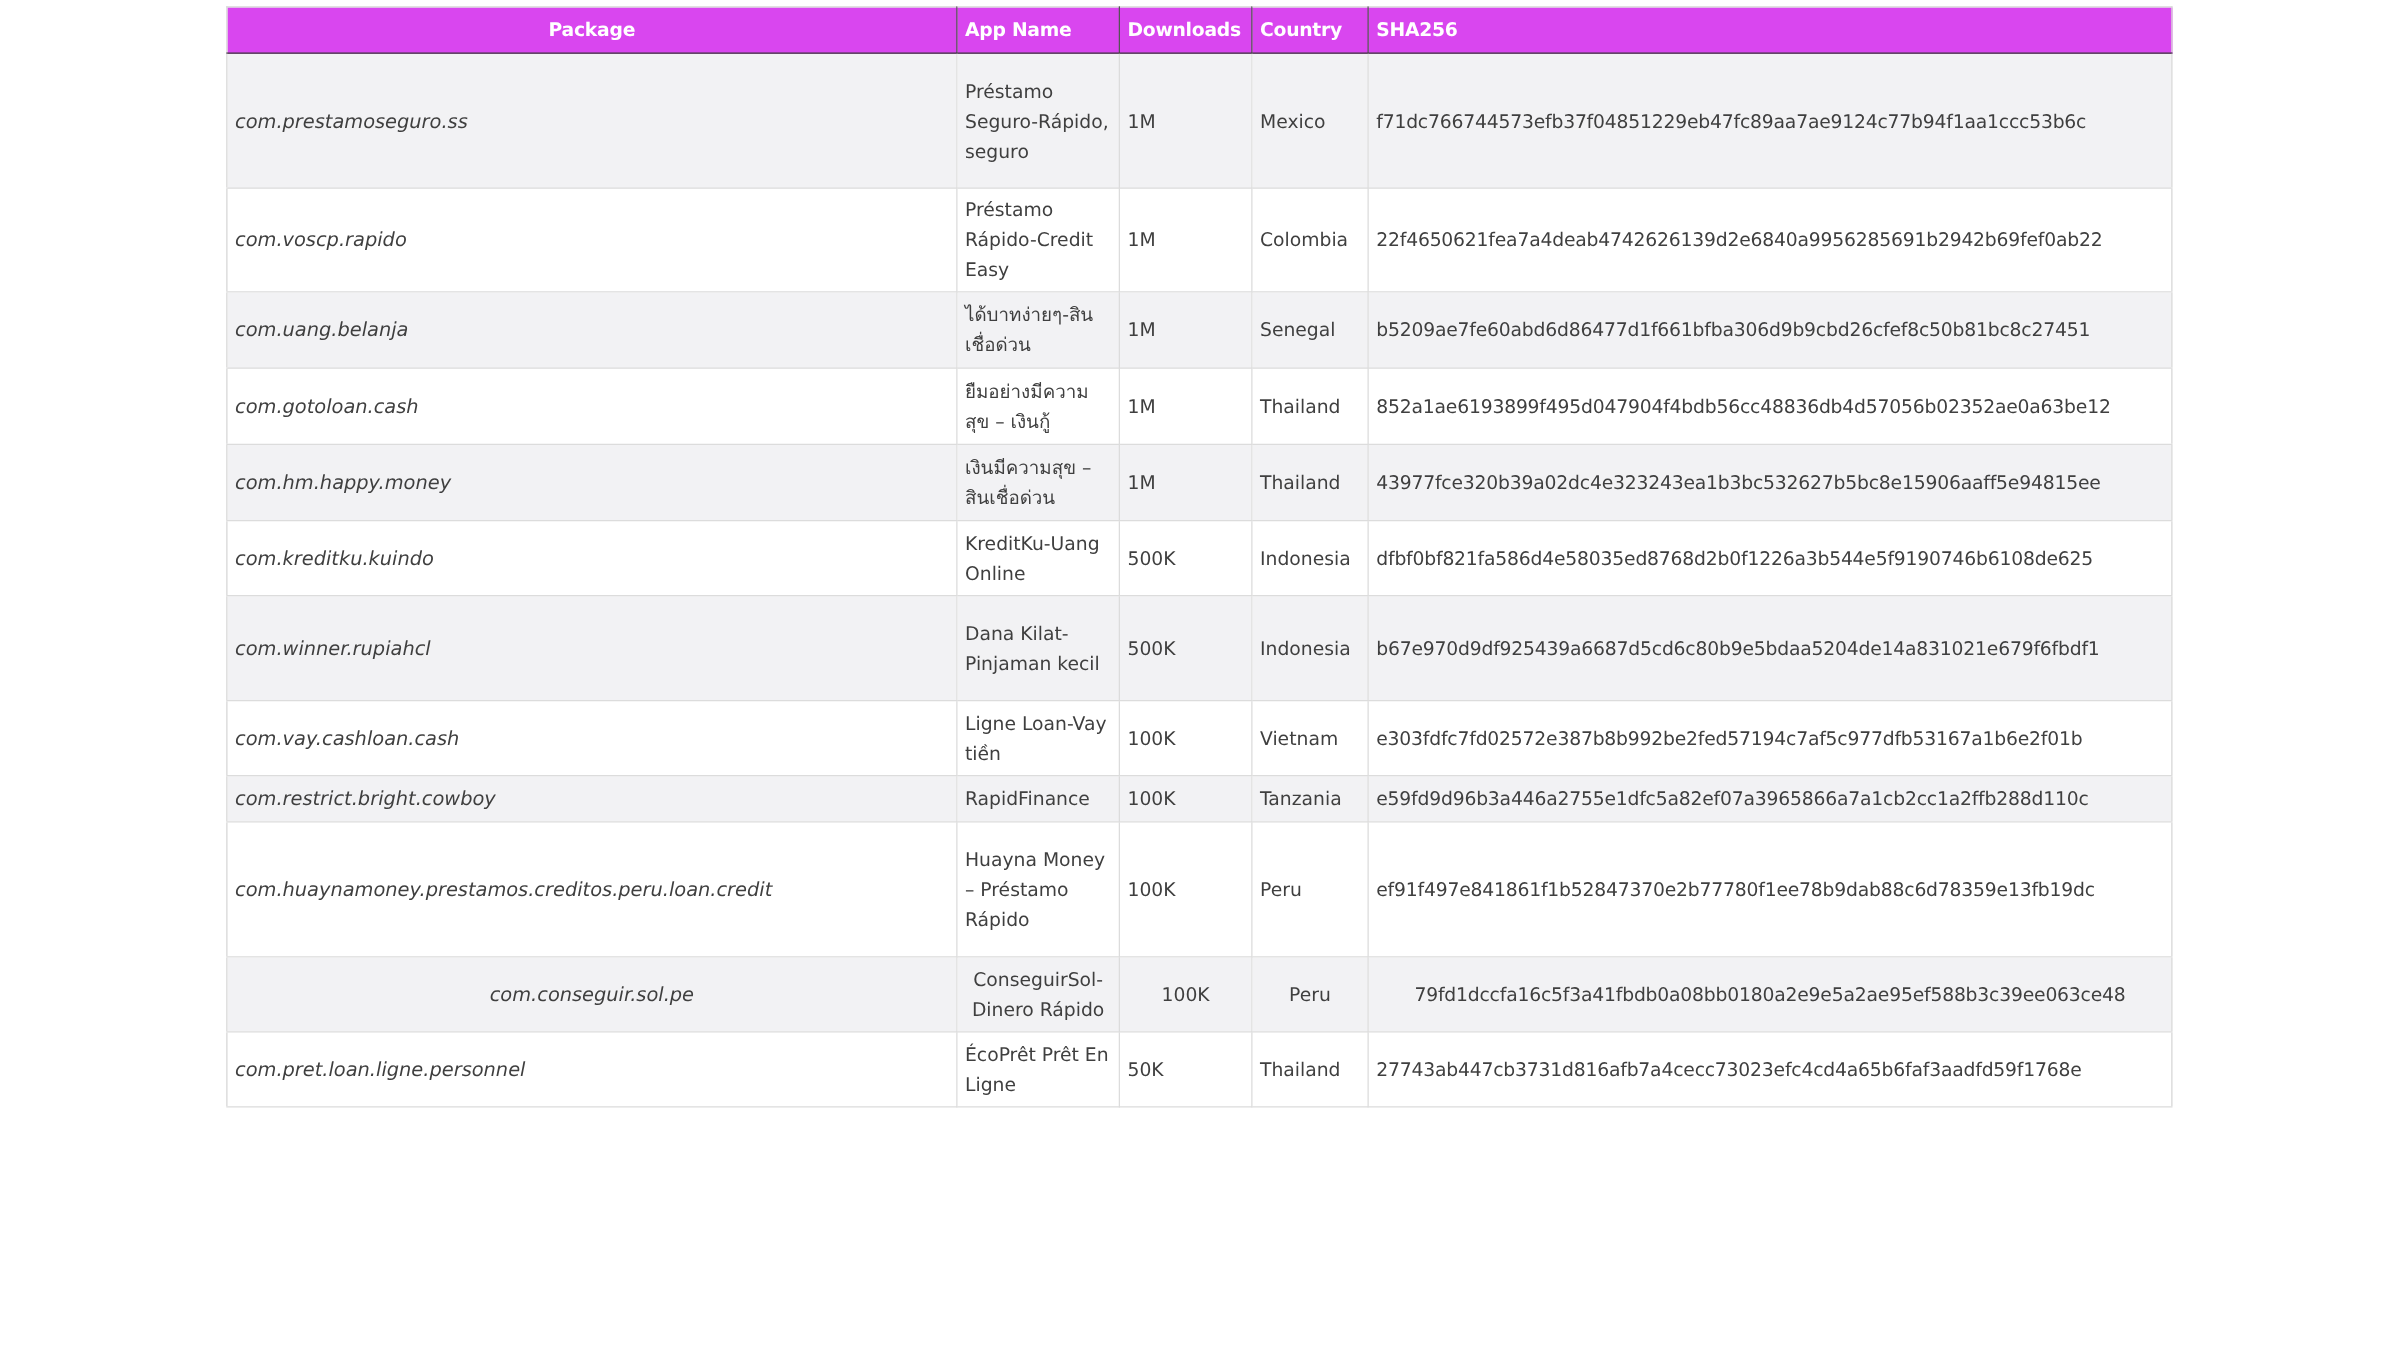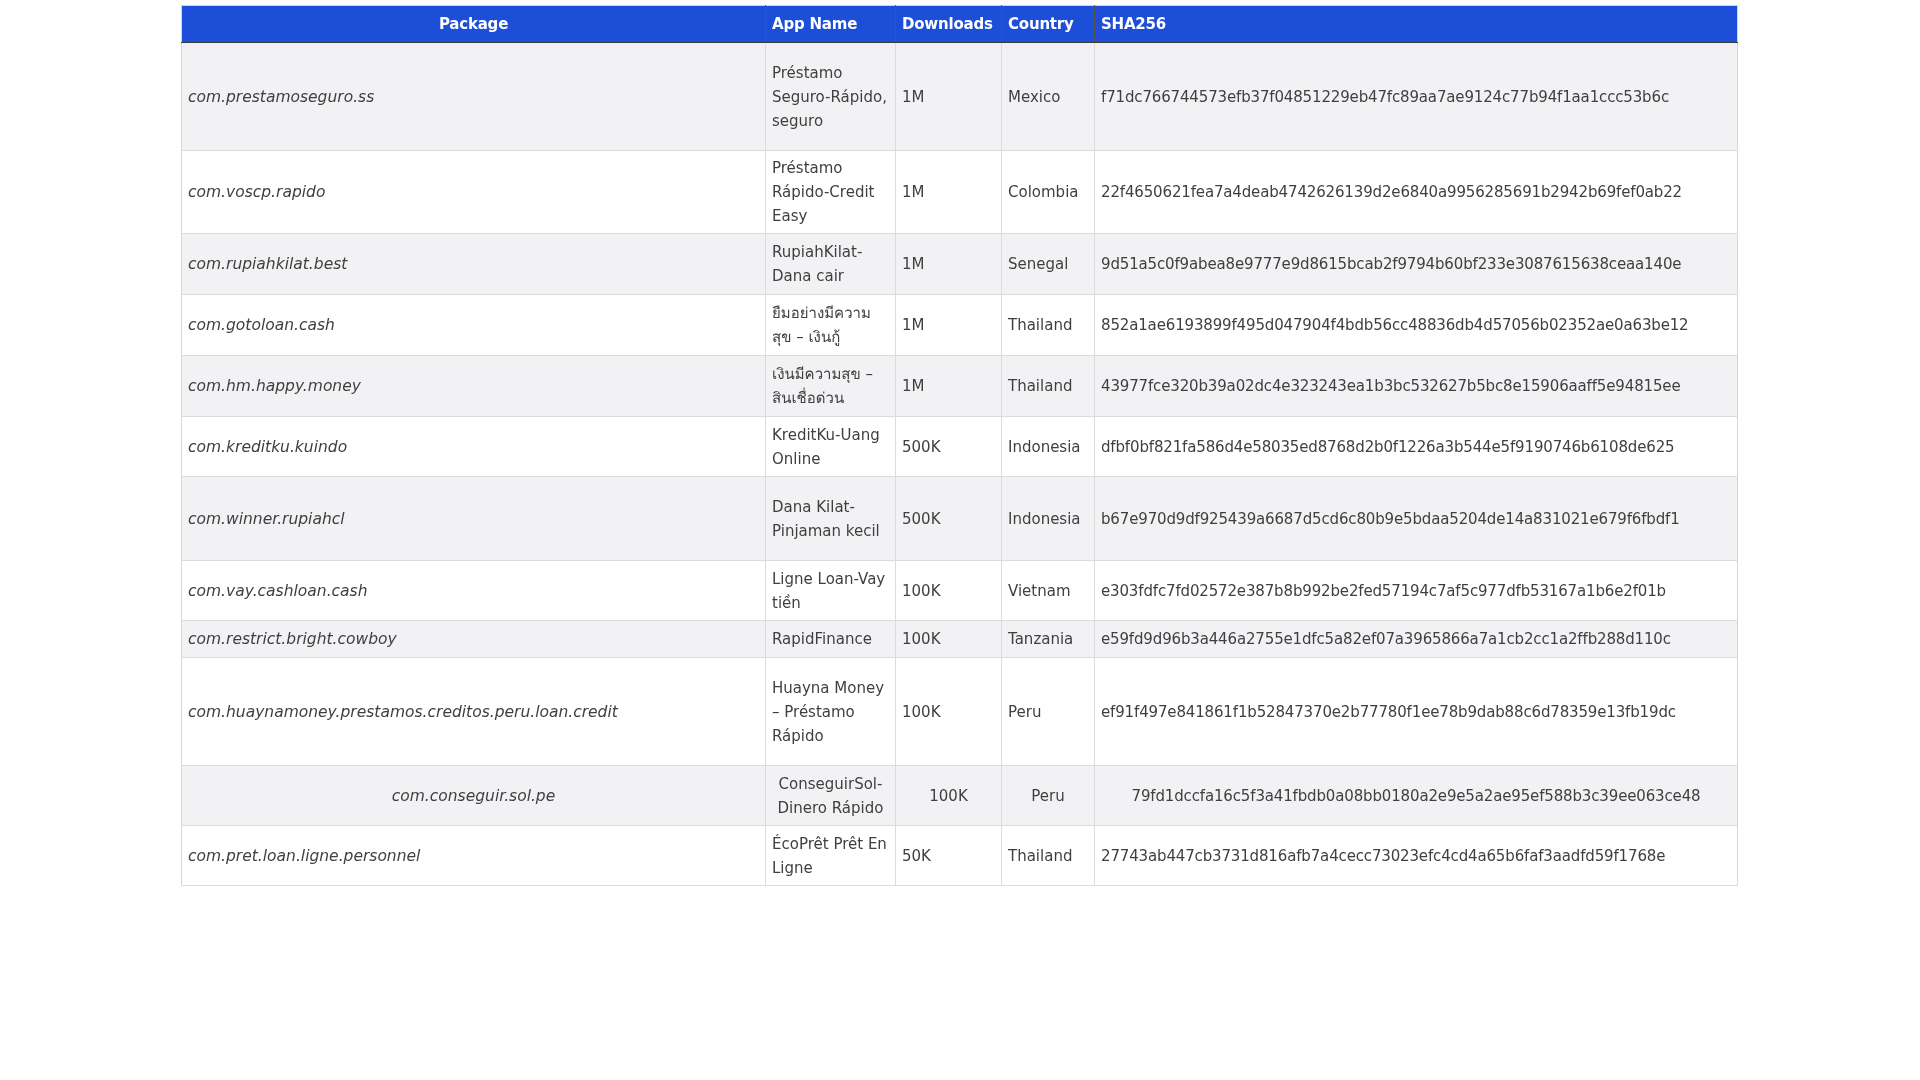--- a/index.html
+++ b/index.html
@@ -25,21 +25,21 @@
       width: 1556px;
       table-layout: fixed;
       border: 1px solid #d6d6d6;
     }
     col.c-package { width: 584px; }
     col.c-app { width: 130px; }
     col.c-downloads { width: 106px; }
     col.c-country { width: 93px; }
     col.c-sha { width: 643px; }
     thead th {
-      background: #1d4ed8;
+      background: #d946ef;
       color: #ffffff;
       font-weight: bold;
       font-size: 15px;
       height: 36px;
       padding: 0 6px;
       text-align: left;
       border-right: 1px solid #555;
       border-bottom: 1px solid #3a3a3a;
       white-space: nowrap;
       letter-spacing: -0.2px;
@@ -94,25 +94,25 @@
     <td class="sha">f71dc766744573efb37f04851229eb47fc89aa7ae9124c77b94f1aa1ccc53b6c</td>
   </tr>
         <tr style="height: 83px;">
     <td class="package">com.voscp.rapido</td>
     <td class="app">Préstamo Rápido-Credit Easy</td>
     <td class="downloads">1M</td>
     <td class="country">Colombia</td>
     <td class="sha">22f4650621fea7a4deab4742626139d2e6840a9956285691b2942b69fef0ab22</td>
   </tr>
         <tr style="height: 61px;">
-    <td class="package">com.rupiahkilat.best</td>
-    <td class="app">RupiahKilat-Dana cair</td>
+    <td class="package">com.uang.belanja</td>
+    <td class="app">ได้บาทง่ายๆ-สินเชื่อด่วน</td>
     <td class="downloads">1M</td>
     <td class="country">Senegal</td>
-    <td class="sha">9d51a5c0f9abea8e9777e9d8615bcab2f9794b60bf233e3087615638ceaa140e</td>
+    <td class="sha">b5209ae7fe60abd6d86477d1f661bfba306d9b9cbd26cfef8c50b81bc8c27451</td>
   </tr>
         <tr style="height: 61px;">
     <td class="package">com.gotoloan.cash</td>
     <td class="app">ยืมอย่างมีความสุข – เงินกู้</td>
     <td class="downloads">1M</td>
     <td class="country">Thailand</td>
     <td class="sha">852a1ae6193899f495d047904f4bdb56cc48836db4d57056b02352ae0a63be12</td>
   </tr>
         <tr style="height: 61px;">
     <td class="package">com.hm.happy.money</td>

